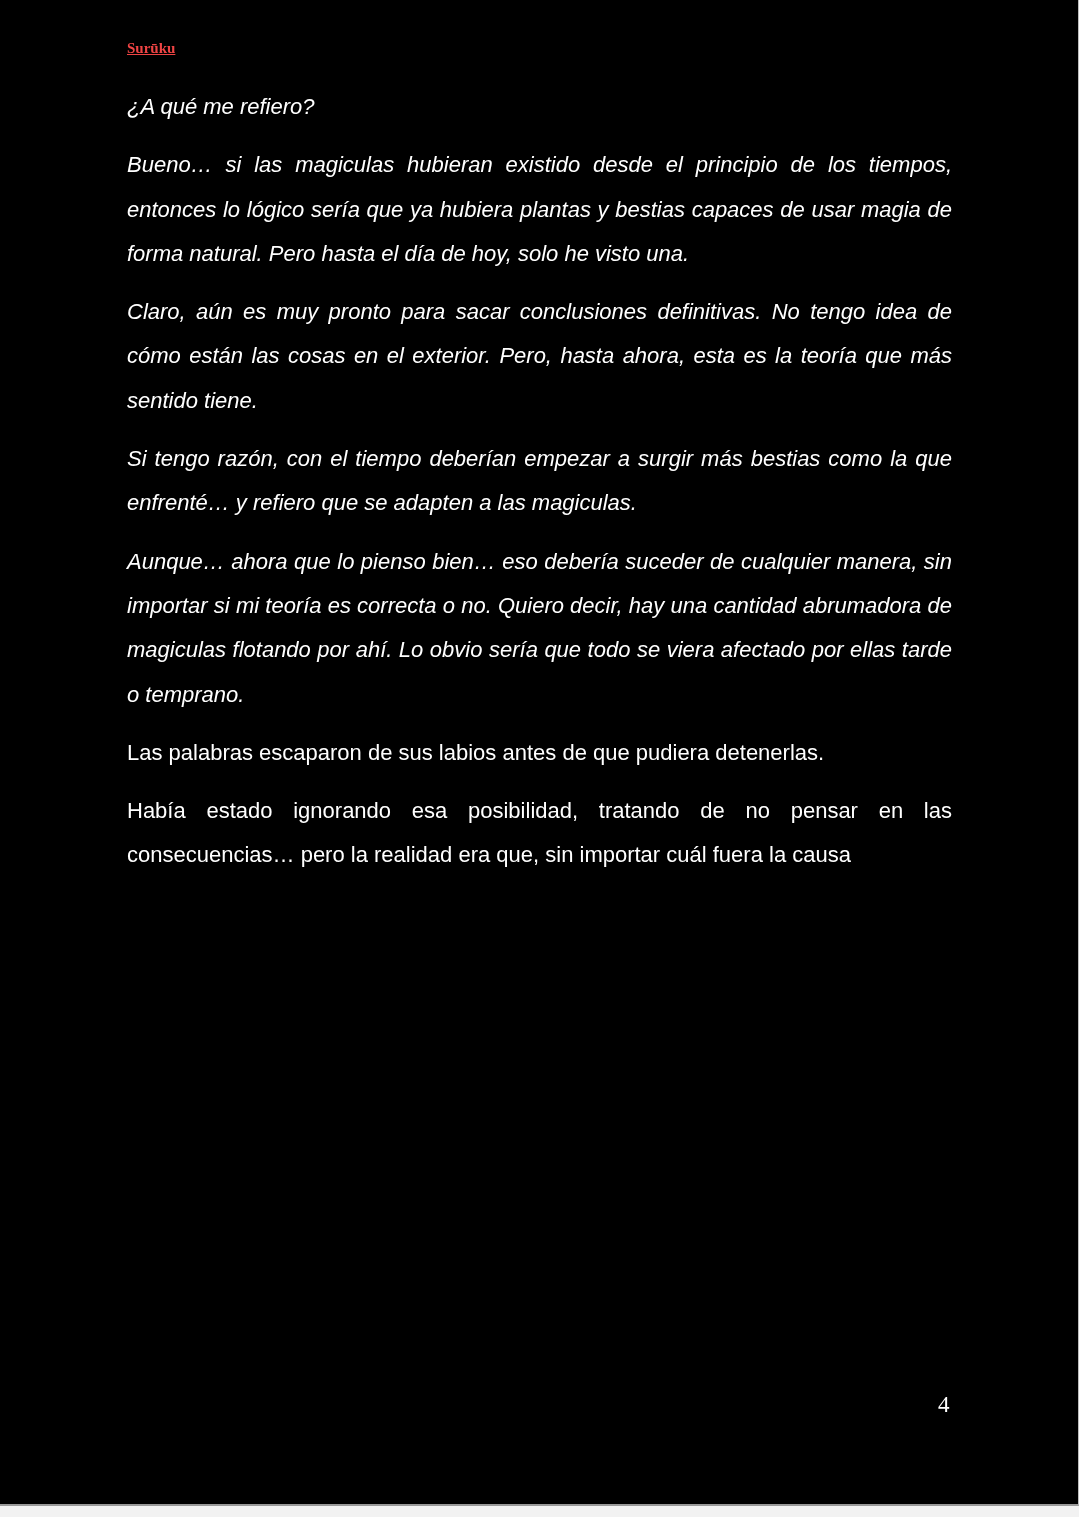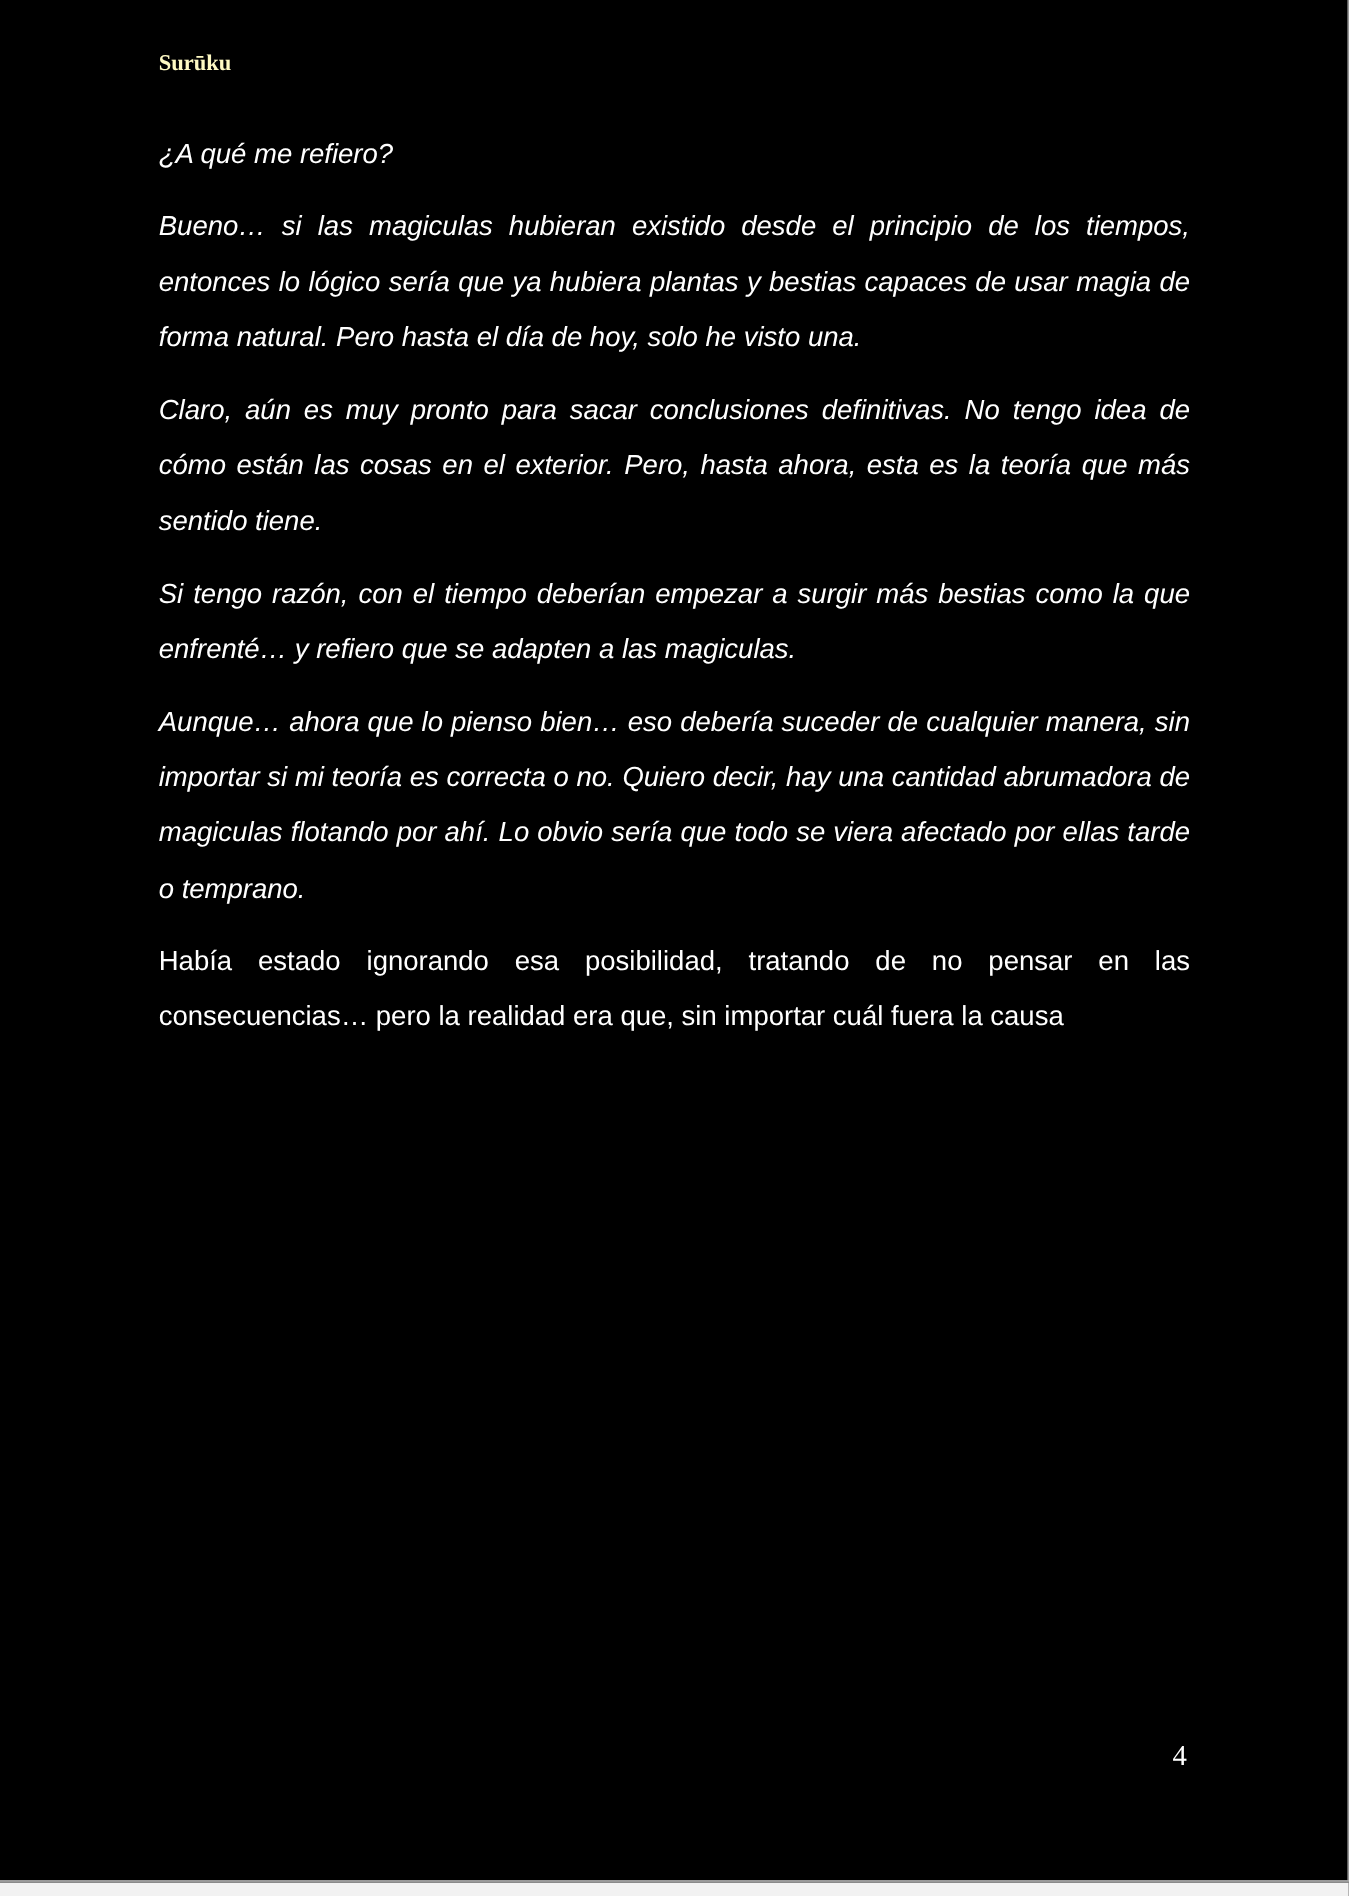--- a/index.html
+++ b/index.html
@@ -10,24 +10,24 @@
   .page {
     position: absolute; left: 0; top: 0;
     width: 1078px; height: 1504px;
     background: #000;
     border-right: 1px solid #bdbdbd;
     border-bottom: 2px solid #9a9a9a;
   }
   .header {
     position: absolute; left: 127px; top: 40px;
     font-family: "Liberation Serif", serif;
-    font-weight: bold; font-size: 18px; color: #fef9c3;
+    font-weight: bold; font-size: 15px; color: #ef4444; text-decoration: underline;
   }
   .body-text {
-    position: absolute; left: 127px; top: 101px; width: 825px;
+    position: absolute; left: 127px; top: 85px; width: 825px;
     font-family: "Liberation Sans", sans-serif;
     font-size: 22px; line-height: 44.3px; color: #fff;
     text-align: justify;
   }
   .body-text p { margin: 0 0 14px 0; }
   .it { font-style: italic; }
   .page-number {
     position: absolute; left: 938px; top: 1392px;
     font-family: "Liberation Serif", serif;
     font-size: 23px; color: #fff;
@@ -38,17 +38,18 @@
 
 <div class="page">
   <div class="header">Surūku</div>
 
   <div class="body-text">
     <p class="it">¿A qué me refiero?</p>
     <p class="it">Bueno… si las magiculas hubieran existido desde el principio de los tiempos, entonces lo lógico sería que ya hubiera plantas y bestias capaces de usar magia de forma natural. Pero hasta el día de hoy, solo he visto una.</p>
     <p class="it">Claro, aún es muy pronto para sacar conclusiones definitivas. No tengo idea de cómo están las cosas en el exterior. Pero, hasta ahora, esta es la teoría que más sentido tiene.</p>
     <p class="it">Si tengo razón, con el tiempo deberían empezar a surgir más bestias como la que enfrenté… y refiero que se adapten a las magiculas.</p>
     <p class="it">Aunque… ahora que lo pienso bien… eso debería suceder de cualquier manera, sin importar si mi teoría es correcta o no. Quiero decir, hay una cantidad abrumadora de magiculas flotando por ahí. Lo obvio sería que todo se viera afectado por ellas tarde o temprano.</p>
+    <p>Las palabras escaparon de sus labios antes de que pudiera detenerlas.</p>
     <p>Había estado ignorando esa posibilidad, tratando de no pensar en las consecuencias… pero la realidad era que, sin importar cuál fuera la causa</p>
   </div>
 
   <div class="page-number">4</div>
 </div>
 
 </body></html>

